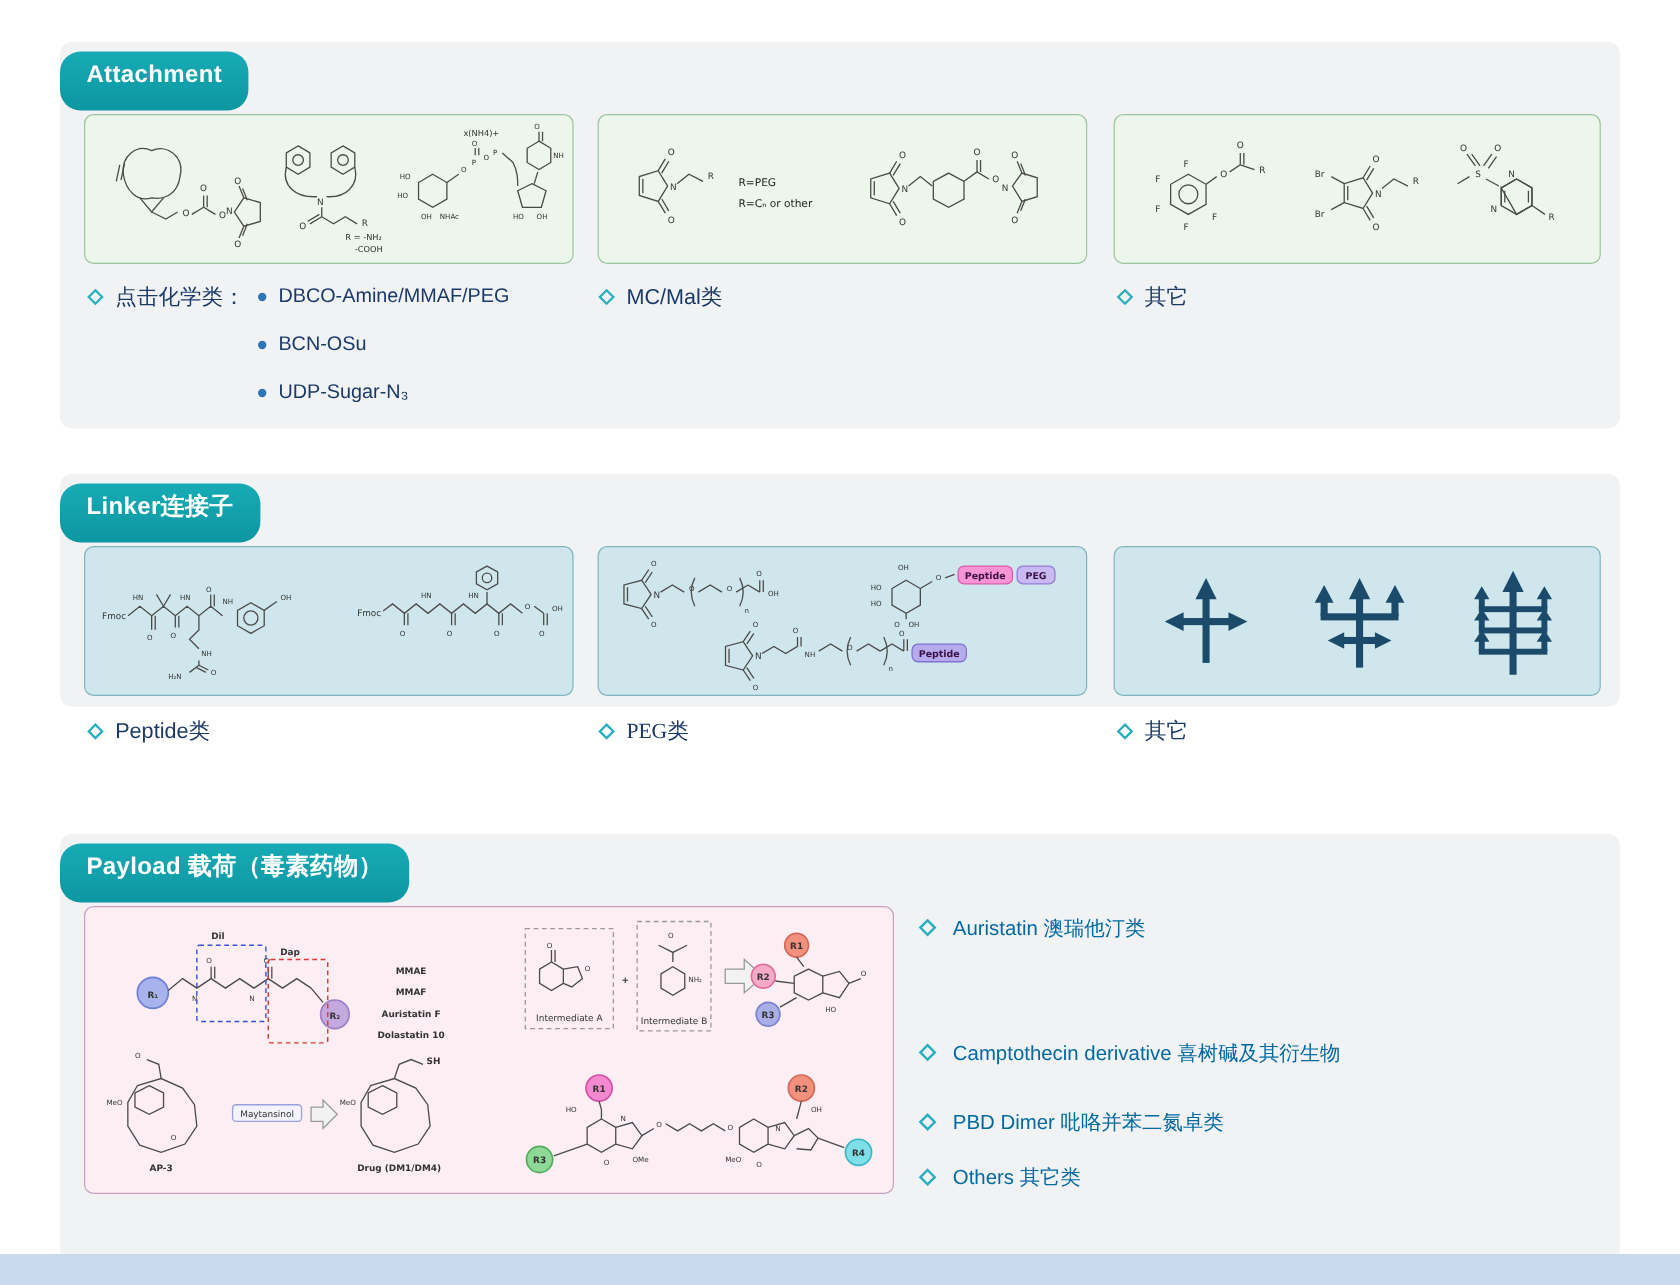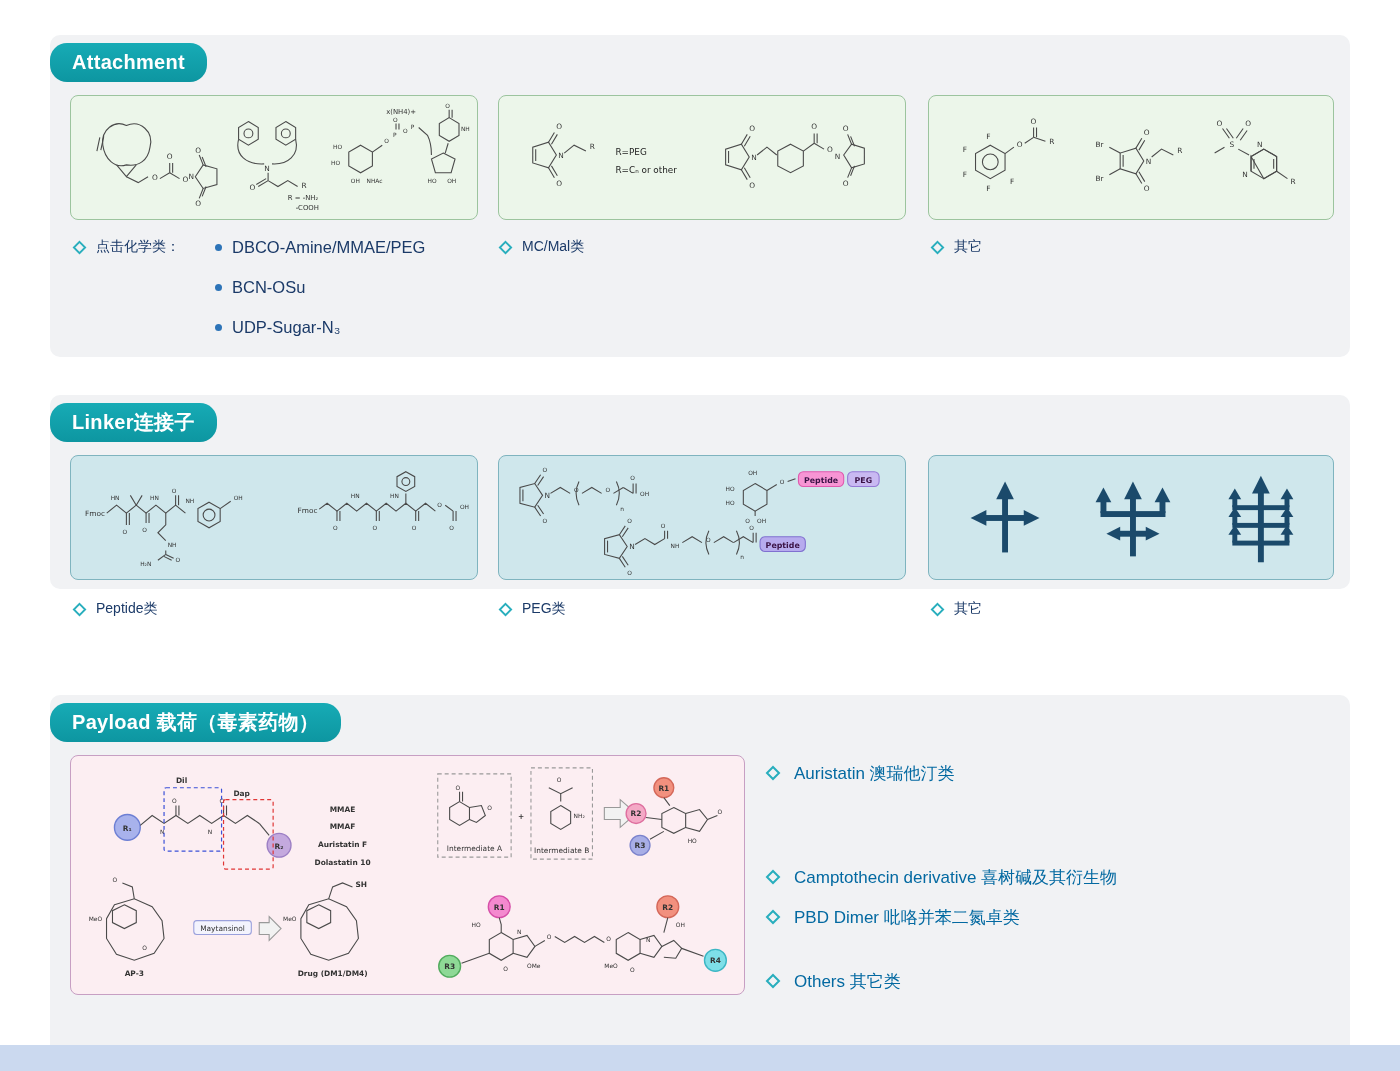--- a/index.html
+++ b/index.html
@@ -4,28 +4,28 @@
 <style>
   * { margin:0; padding:0; box-sizing:border-box; }
   html,body { background:#ffffff; }
   .page { position:relative; width:1400px; height:1071px; background:#ffffff; overflow:hidden;
           font-family:"Liberation Sans","DejaVu Sans",sans-serif; }
   .section { position:absolute; left:50px; width:1300px; background:#f1f2f4; border-radius:10px; }
   #sec-attachment { top:35px;  height:322px; }
   #sec-linker     { top:395px; height:194px; }
   #sec-payload    { top:695px; height:402px; }
   .badge { position:absolute; left:0; top:8px; background:linear-gradient(180deg,#17abb5,#0d96a1);
-           color:#fff; font-weight:bold; font-size:20px; line-height:1; padding:9px 22px 10px;
+           color:#fff; font-weight:bold; font-size:20px; line-height:1; padding:9px 22px 20px;
            border-radius:17px; letter-spacing:.3px; }
   .panel { position:absolute; top:60px; height:125px; border-radius:8px; }
   .panel.green { background:#ecf6ea; border:1px solid #9cc49e; }
   .panel.blue  { background:#cfe7ec; border:1px solid #7fb4bf; }
   .panel.pink  { background:#fceef2; border:1px solid #c79fc3; }
   .p1 { left:20px; width:408px; } .p2 { left:448px; width:408px; } .p3 { left:878px; width:406px; }
-  .cat { position:absolute; display:flex; align-items:center; gap:9px; font-size:14px; color:#1b3a68; font-weight:500; height:24px; }
+  .cat { position:absolute; display:flex; align-items:center; gap:9px; font-size:18px; color:#1b3a68; font-weight:500; height:24px; }
   .bullet { position:absolute; display:flex; align-items:center; gap:10px; font-size:16.5px; color:#1b3a68; height:22px; }
   .dot { width:7px; height:7px; border-radius:50%; background:#2d74b8; flex:0 0 auto; }
   .diamond { display:inline-flex; flex:0 0 auto; }
   .plist-item { position:absolute; left:715px; display:flex; align-items:center; gap:13px; font-size:17px; color:#0369a1; height:24px; }
   .footer-band { position:absolute; left:0; top:1045px; width:1400px; height:26px; background:#cbd9ef; }
   
   svg { display:block; }
   .struct :is(path,polyline,polygon,rect,circle,ellipse) { fill:none; stroke:#4a4a4a; stroke-width:1.1px; }
   .struct text { fill:#333; stroke:none; font-size:7.5px; font-family:"DejaVu Sans",sans-serif; }
   .struct text.sm { font-size:6px; }
@@ -206,21 +206,21 @@
     <div class="cat" style="left:22px; top:200px;">
       <span class="diamond">
           <svg width="15" height="15" viewBox="0 0 16 16">
             <polygon points="8,2 14,8 8,14 2,8" style="fill:none;stroke:#28aebd;stroke-width:2"></polygon>
           </svg>
         </span>
       <span>点击化学类：</span>
     </div>
     <div class="bullet" style="left:165px; top:201px;">
       <span class="dot"></span>
-      <span>DBCO-Amine/MMAE/PEG</span>
+      <span>DBCO-Amine/MMAF/PEG</span>
     </div>
     <div class="bullet" style="left:165px; top:241px;">
       <span class="dot"></span>
       <span>BCN-OSu</span>
     </div>
     <div class="bullet" style="left:165px; top:281px;">
       <span class="dot"></span>
       <span>UDP-Sugar-N₃</span>
     </div>
     <div class="cat" style="left:448px; top:200px;">
@@ -399,21 +399,21 @@
     </div>
 
     <div class="cat" style="left:22px; top:202px;">
       <span class="diamond">
           <svg width="15" height="15" viewBox="0 0 16 16">
             <polygon points="8,2 14,8 8,14 2,8" style="fill:none;stroke:#28aebd;stroke-width:2"></polygon>
           </svg>
         </span>
       <span>Peptide类</span>
     </div>
-    <div class="cat" style="left:448px; top:202px;">
+    <div class="cat" style="left:448px; top:202px;font-family:Liberation Serif, serif;">
       <span class="diamond">
           <svg width="15" height="15" viewBox="0 0 16 16">
             <polygon points="8,2 14,8 8,14 2,8" style="fill:none;stroke:#28aebd;stroke-width:2"></polygon>
           </svg>
         </span>
       <span>PEG类</span>
     </div>
     <div class="cat" style="left:880px; top:202px;">
       <span class="diamond">
           <svg width="15" height="15" viewBox="0 0 16 16">
@@ -545,21 +545,21 @@
       <span>Auristatin 澳瑞他汀类</span>
     </div>
     <div class="plist-item" style="top:170px;">
       <span class="diamond">
           <svg width="16" height="16" viewBox="0 0 16 16">
             <polygon points="8,2 14,8 8,14 2,8" style="fill:none;stroke:#28aebd;stroke-width:2"></polygon>
           </svg>
         </span>
       <span>Camptothecin derivative 喜树碱及其衍生物</span>
     </div>
-    <div class="plist-item" style="top:210px;">
+    <div class="plist-item" style="top:228px;">
       <span class="diamond">
           <svg width="16" height="16" viewBox="0 0 16 16">
             <polygon points="8,2 14,8 8,14 2,8" style="fill:none;stroke:#28aebd;stroke-width:2"></polygon>
           </svg>
         </span>
       <span>PBD Dimer 吡咯并苯二氮卓类</span>
     </div>
     <div class="plist-item" style="top:274px;">
       <span class="diamond">
           <svg width="16" height="16" viewBox="0 0 16 16">

